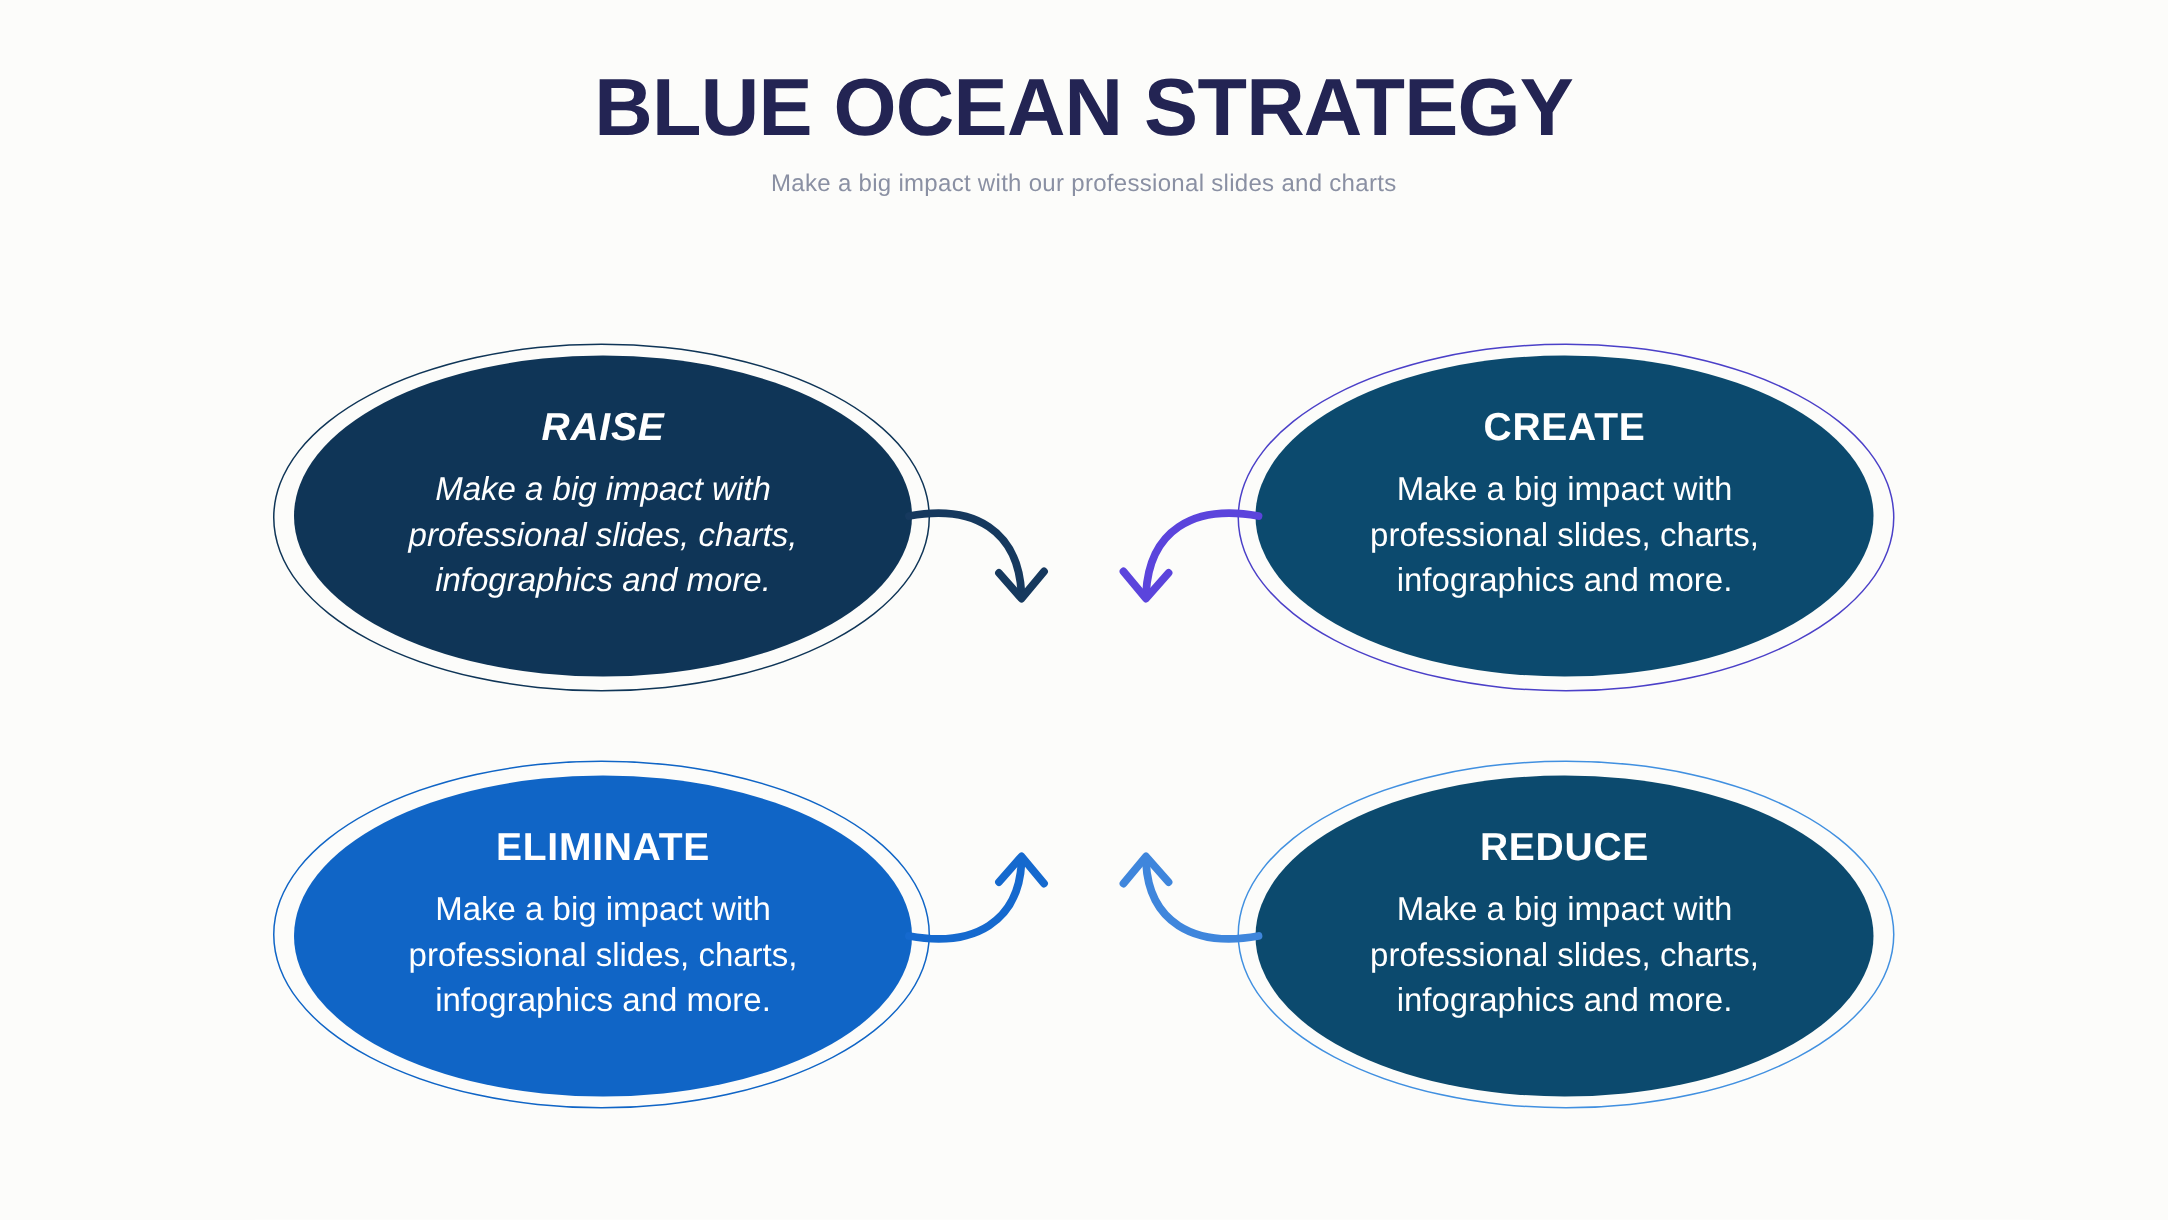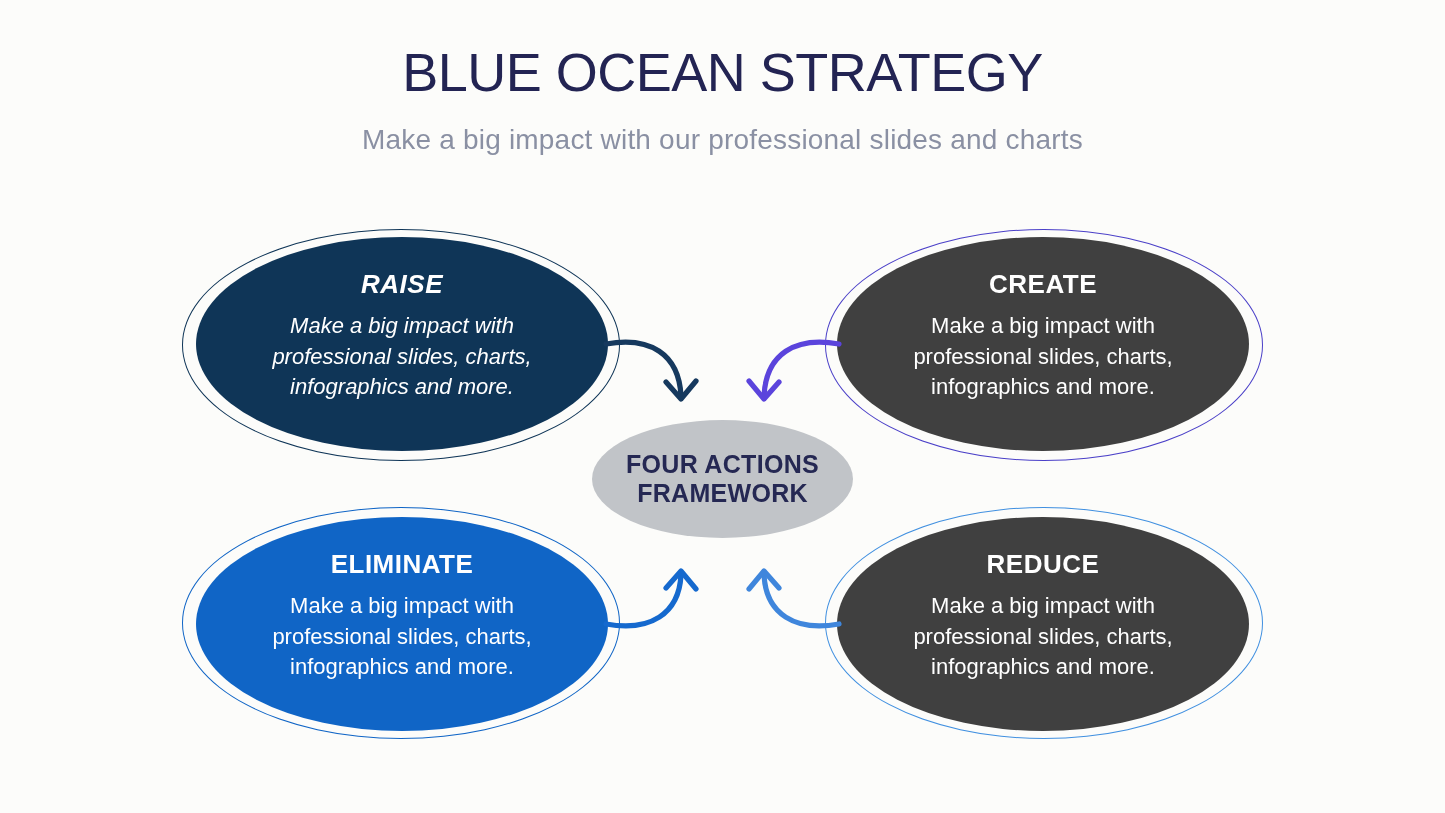--- a/index.html
+++ b/index.html
@@ -12,28 +12,28 @@
   }
   .header {
     position: absolute;
     top: 44px;
     left: 0;
     width: 100%;
     text-align: center;
   }
   .title {
     font-size: 54px;
-    font-weight: 400;
+    font-weight: 700;
     letter-spacing: -0.5px;
     line-height: 1.05;
     margin: 0;
   }
   .subtitle {
-    font-size: 28px;
-    margin-top: 23px;
+    font-size: 16px;
+    margin-top: 13px;
     letter-spacing: 0.2px;
   }
   .node-outline {
     position: absolute;
     width: 438px;
     height: 232px;
     border: 1.5px solid;
     border-radius: 50%;
     background: transparent;
     box-sizing: border-box;
@@ -113,41 +113,37 @@
     <div class="subtitle" style="color: rgb(138, 144, 163);">Make a big impact with our professional slides and charts</div>
   </div>
 
   <div class="node-outline pos-raise-outline" style="border-color: rgb(15, 53, 87);"></div>
   <div class="node-fill pos-raise-fill" style="background: rgb(15, 53, 87);">
     <div class="node-label">RAISE</div>
     <div class="node-desc">Make a big impact with professional slides, charts, infographics and more.</div>
   </div>
 
   <div class="node-outline pos-create-outline" style="border-color: rgb(75, 64, 200);"></div>
-  <div class="node-fill pos-create-fill" style="background: #404040;">
+  <div class="node-fill pos-create-fill" style="background: #0c4a6e;">
     <div class="node-label">CREATE</div>
     <div class="node-desc">Make a big impact with professional slides, charts, infographics and more.</div>
   </div>
 
   <div class="node-outline pos-eliminate-outline" style="border-color: rgb(16, 101, 198);"></div>
   <div class="node-fill pos-eliminate-fill" style="background: rgb(16, 101, 198);">
     <div class="node-label">ELIMINATE</div>
     <div class="node-desc">Make a big impact with professional slides, charts, infographics and more.</div>
   </div>
 
   <div class="node-outline pos-reduce-outline" style="border-color: rgb(65, 144, 224);"></div>
-  <div class="node-fill pos-reduce-fill" style="background: #404040;">
+  <div class="node-fill pos-reduce-fill" style="background: #0c4a6e;">
     <div class="node-label">REDUCE</div>
     <div class="node-desc">Make a big impact with professional slides, charts, infographics and more.</div>
   </div>
 
-  <div class="center-node" style="background: rgb(193, 196, 200); color: rgb(37, 40, 83);">
-    <div>FOUR ACTIONS</div>
-    <div>FRAMEWORK</div>
-  </div>
 
   <svg class="arrows" viewBox="0 0 1445 813">
     <g>
       <path d="M 606 344 C 650 336 679 354 681 396" style="stroke: rgb(22, 57, 94);"></path>
       <polyline points="666,382 681,399 696,381" style="stroke: rgb(22, 57, 94);"></polyline>
     </g>
     <g>
       <path d="M 839 344 C 795 336 766 354 764 396" style="stroke: rgb(91, 68, 220);"></path>
       <polyline points="749,381 764,399 779,382" style="stroke: rgb(91, 68, 220);"></polyline>
     </g>

